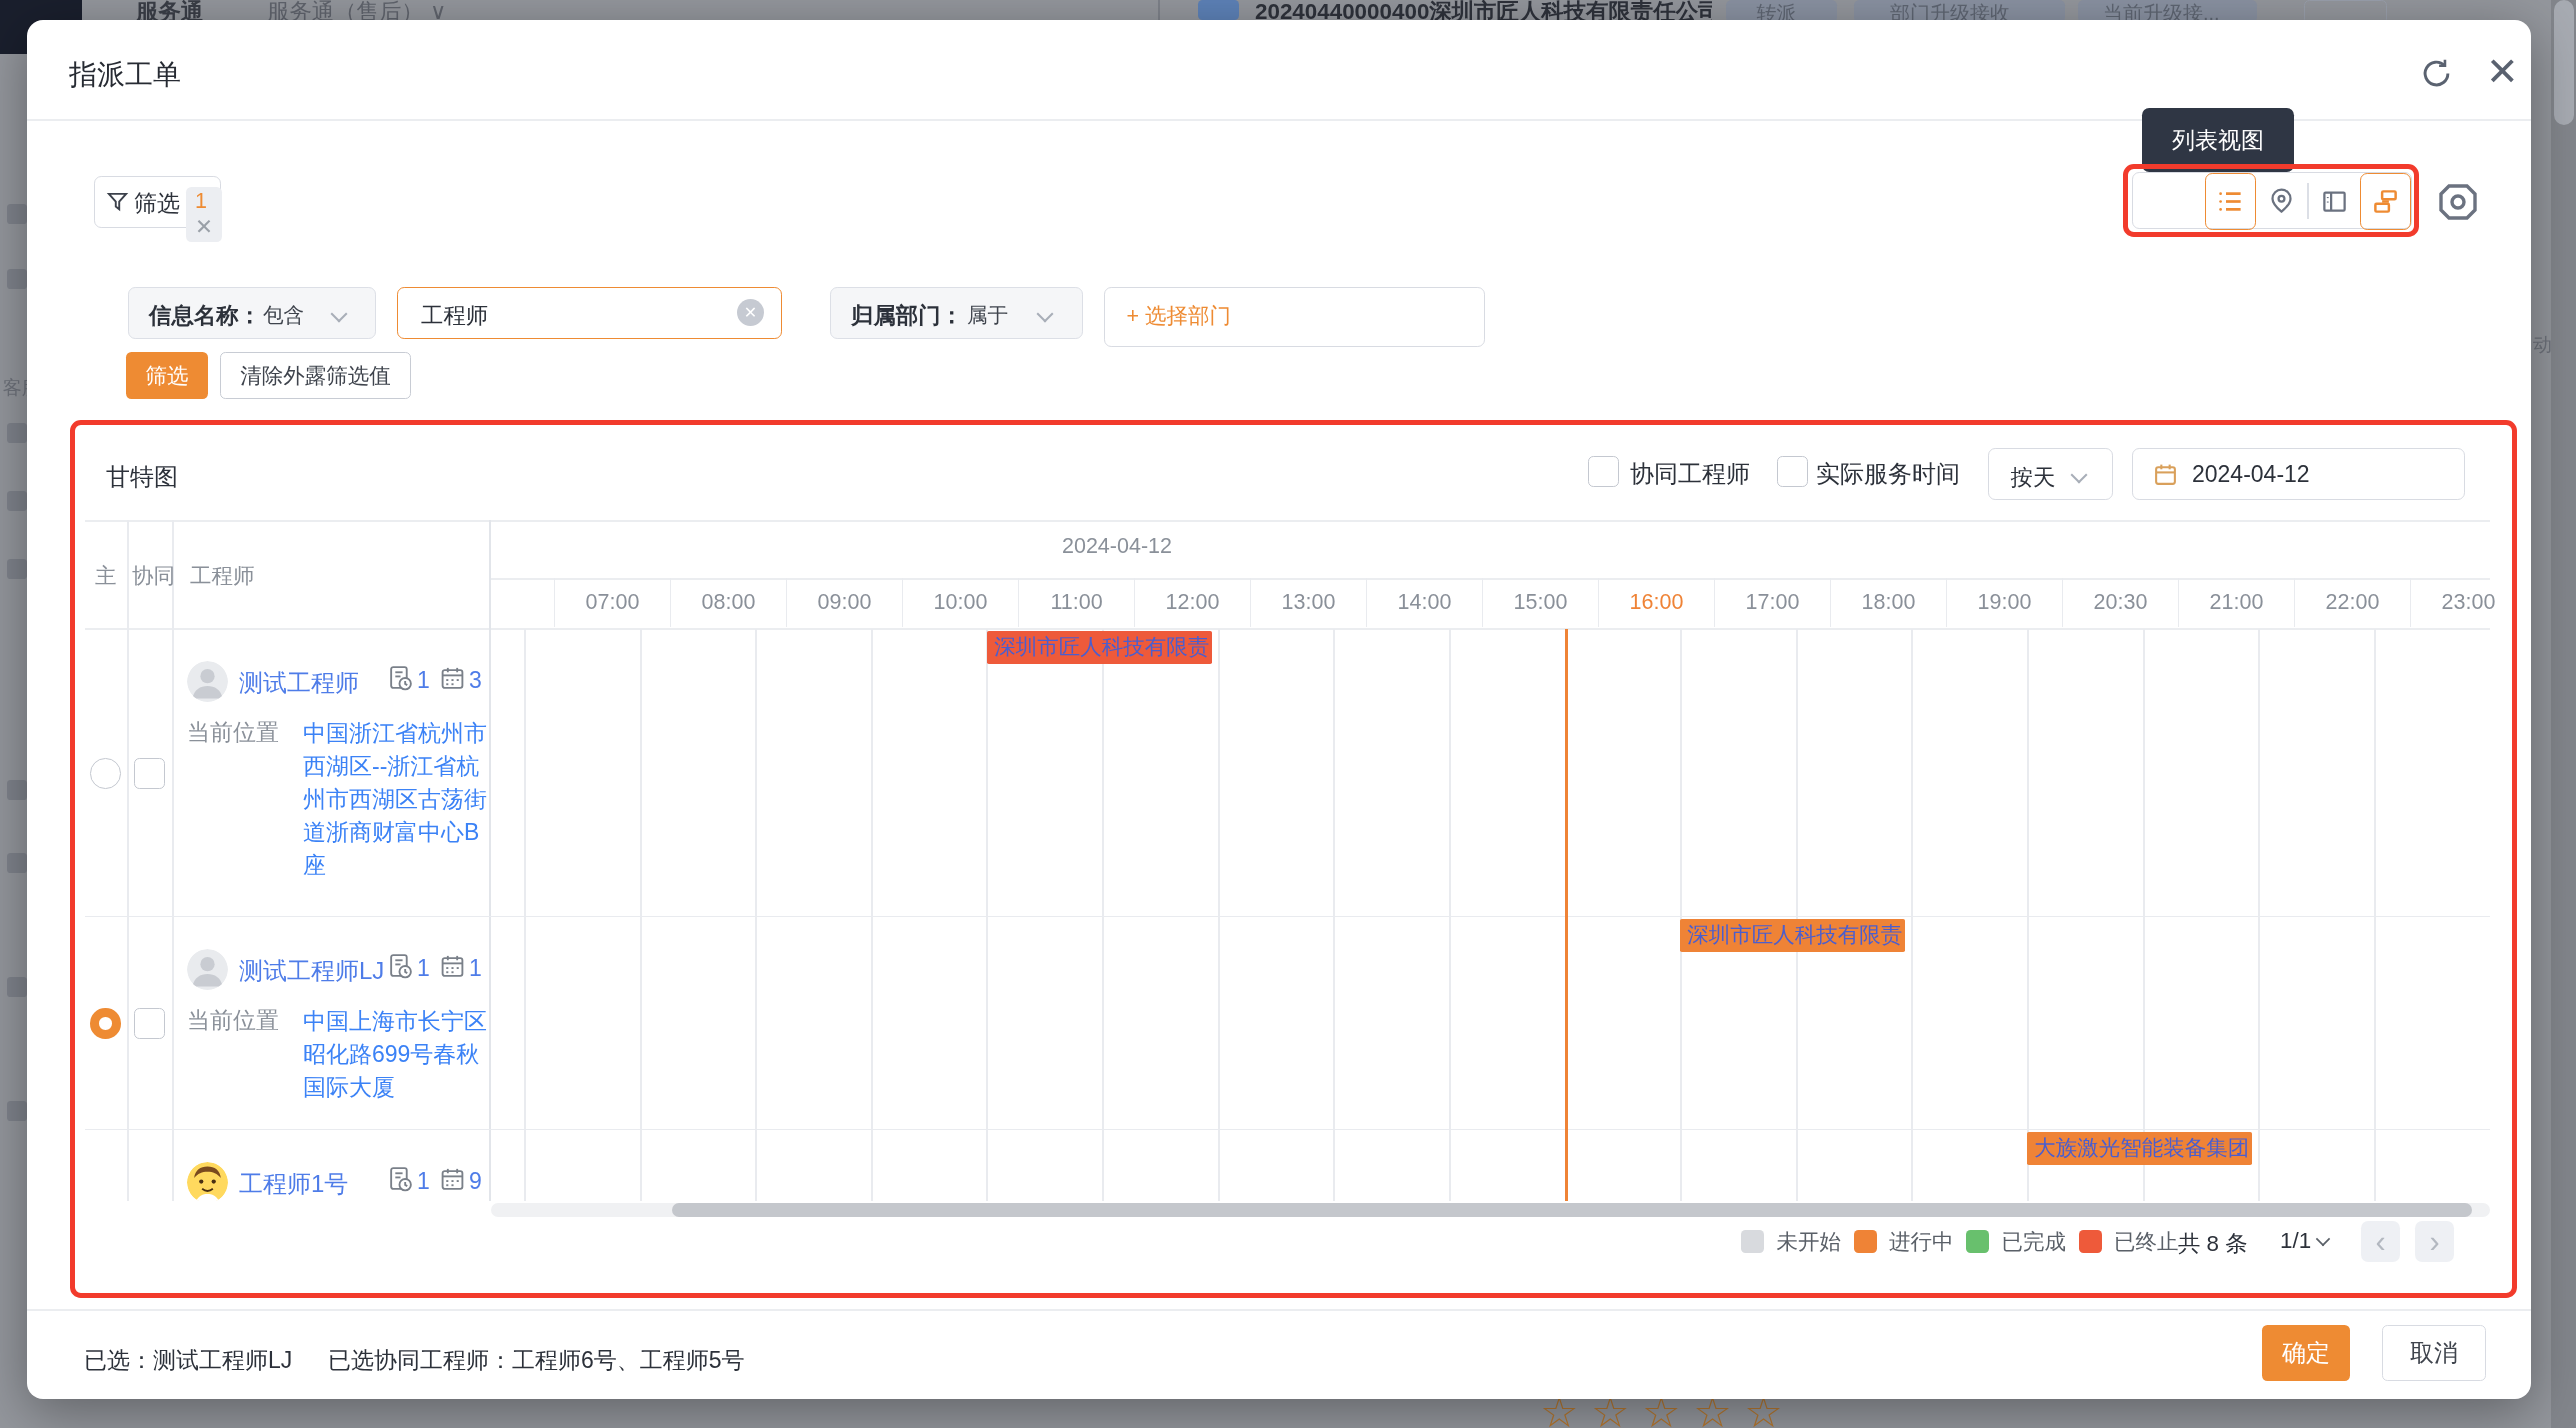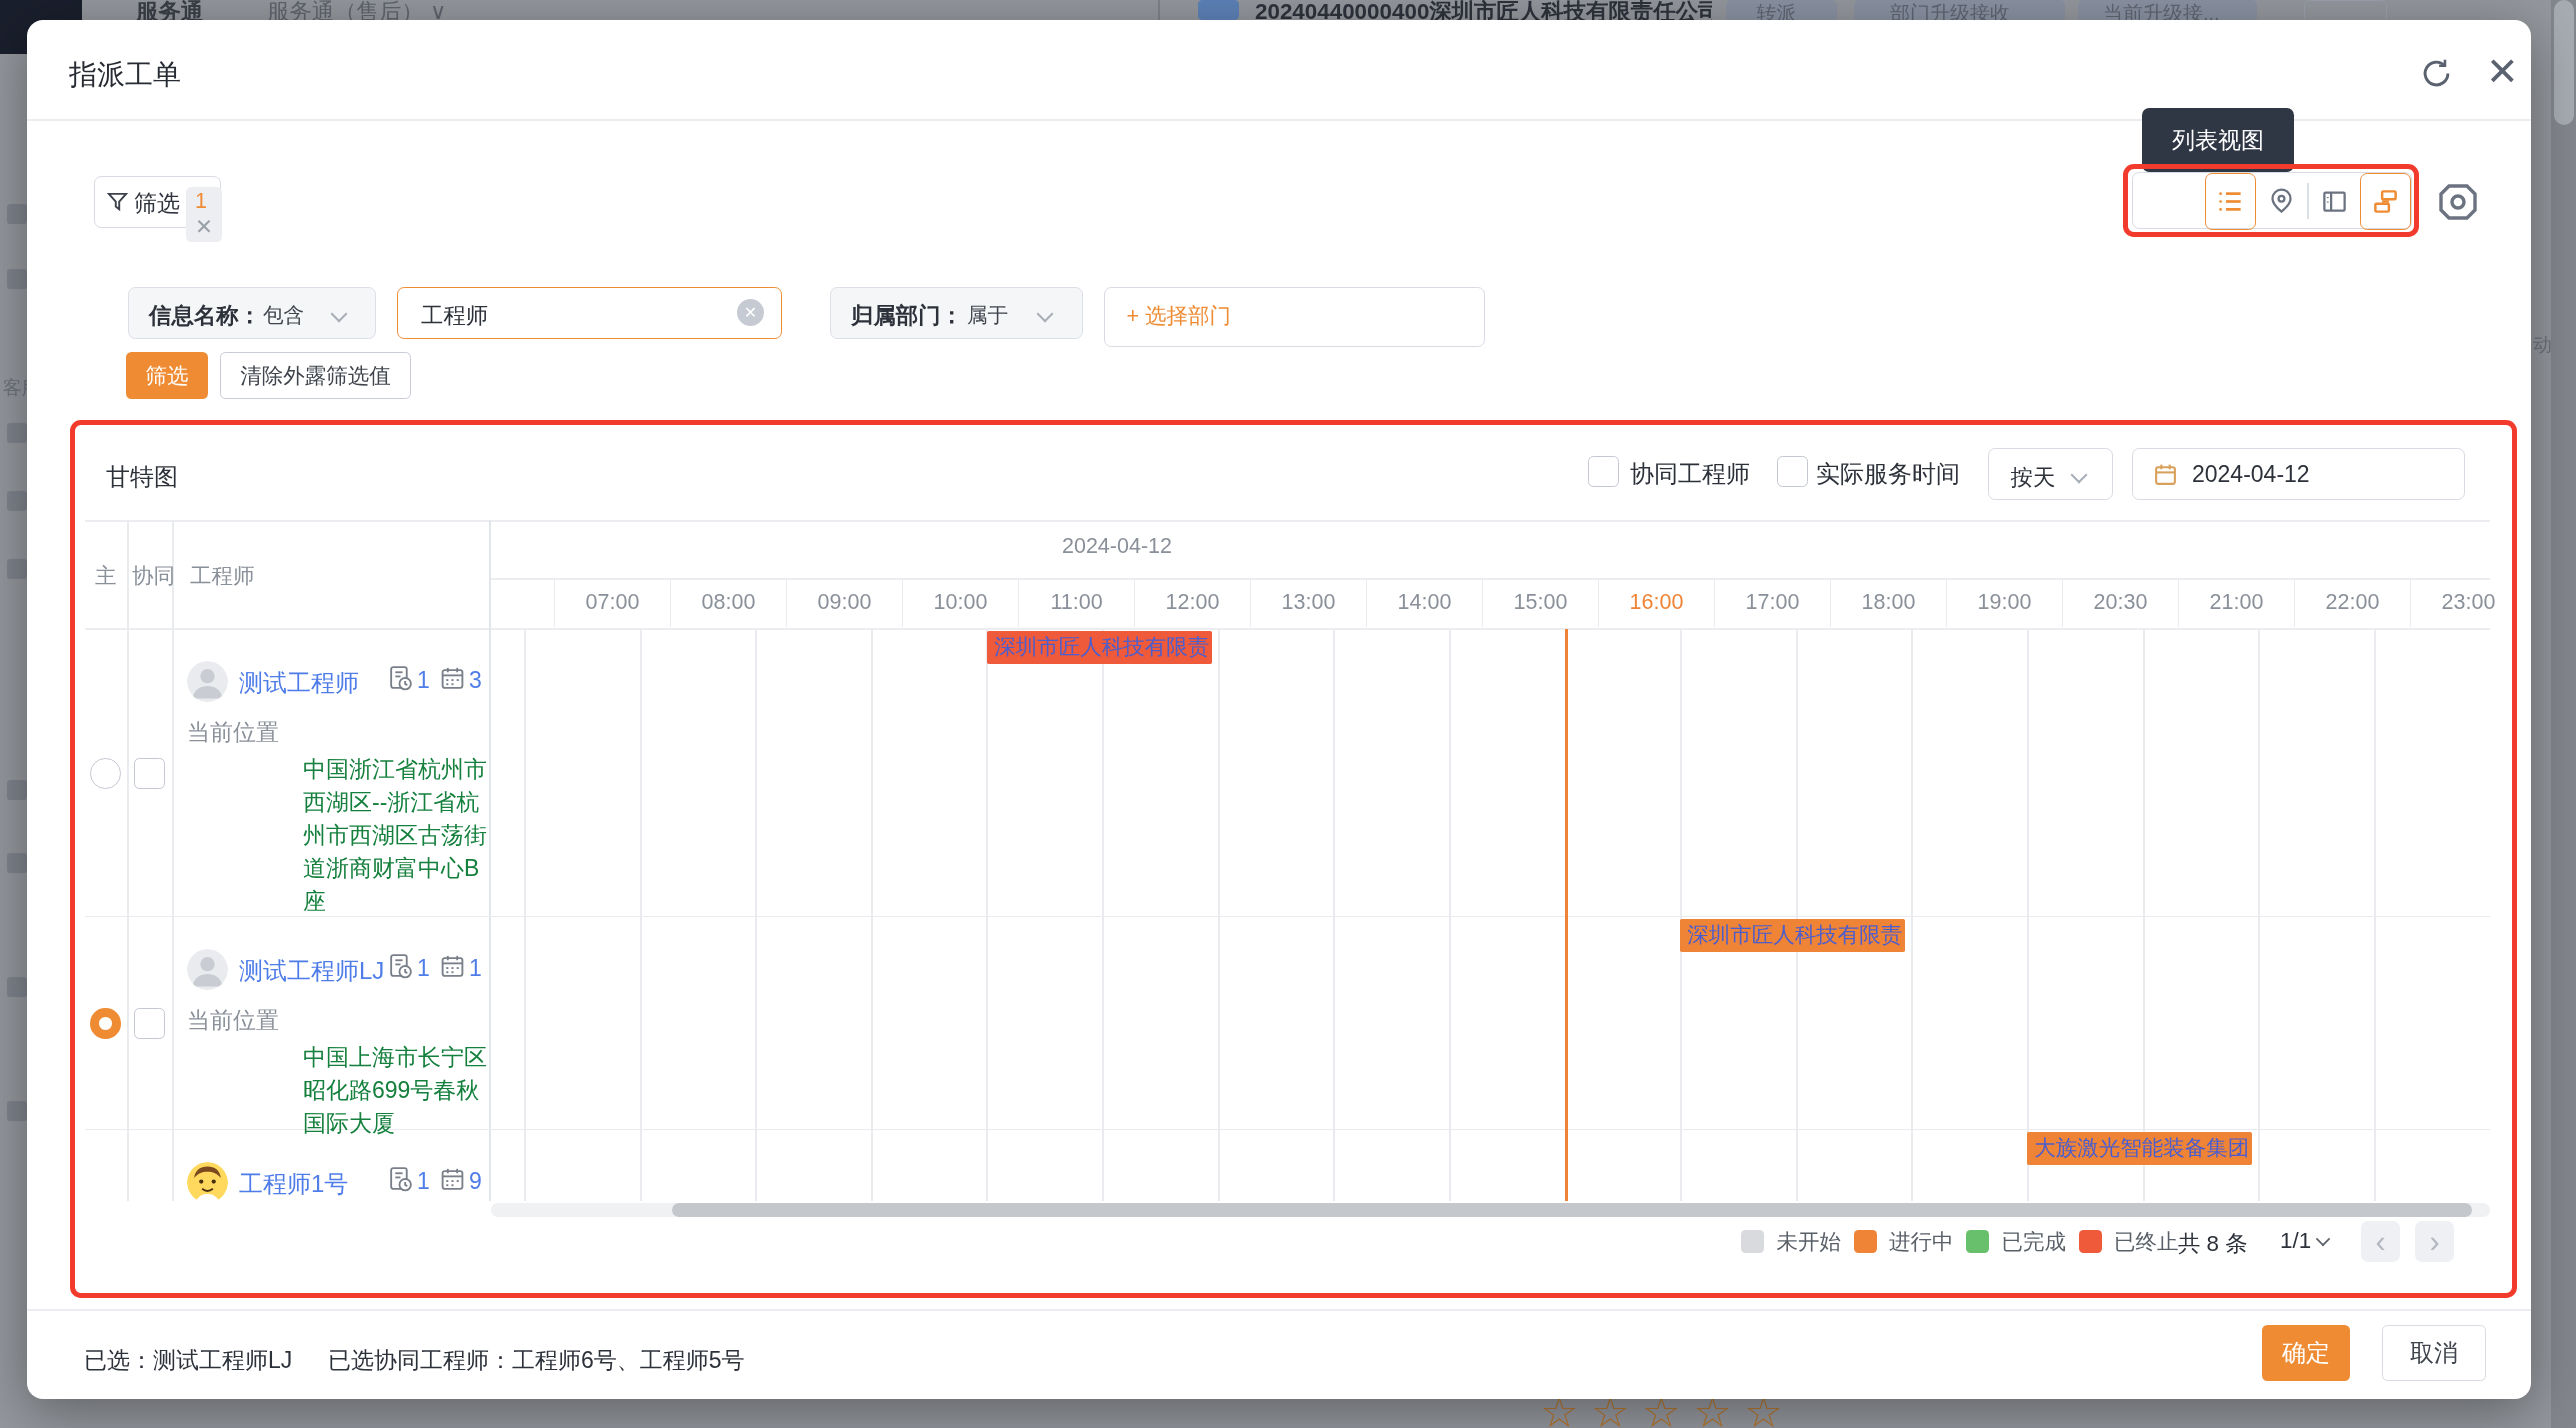--- a/index.html
+++ b/index.html
@@ -48,21 +48,21 @@
   .vs-div{width:1.8px;height:36px;background:#dcdfe6;align-self:center;}
   
   .vline{position:absolute;top:0;bottom:0;width:1.8px;background:#e9ebef;}
   .hcell{width:116px;box-sizing:border-box;border-left:1.8px solid #e9ebef;text-align:center;font-size:21.5px;color:#8a9099;line-height:49px;flex:none;}
   .hcell.cur{color:#ef8336;}
   .grow{position:relative;width:2405px;border-bottom:1.8px solid #e9ebef;box-sizing:border-box;}
   .radio{width:30.5px;height:30.5px;border-radius:50%;border:1.8px solid #c4c8d0;box-sizing:border-box;background:#fff;}
   .radio.on{border:9px solid #ee8b33;}
   .cbox{width:30.5px;height:30.5px;border-radius:5.4px;border:1.8px solid #c4c8d0;box-sizing:border-box;background:#fff;}
   .gbar{position:absolute;height:33px;border-radius:1.8px;overflow:hidden;white-space:nowrap;font-size:21.5px;color:#4a5ecf;line-height:33px;padding-left:7.2px;box-sizing:border-box;}
-  .addr{width:190px;font-size:23px;line-height:33px;color:#15803d;word-break:break-all;margin-top:36px;}
+  .addr{width:190px;font-size:23px;line-height:33px;color:#3b82f6;word-break:break-all;}
   .cnt-num{font-size:23px;color:#4e7ce8;}
   .leg-sq{width:23px;height:23px;border-radius:4.5px;display:inline-block;}
   .leg-lbl{font-size:21.5px;color:#5a6068;}
   .pager{width:39px;height:41px;background:#eef0f4;border-radius:7.2px;color:#b3b8c0;font-size:30.5px;display:flex;align-items:center;justify-content:center;}
   .avatar-w{width:41px;height:41px;border-radius:50%;overflow:hidden;}
 </style>
 </head>
 <body>
 
 <div class="stage">

